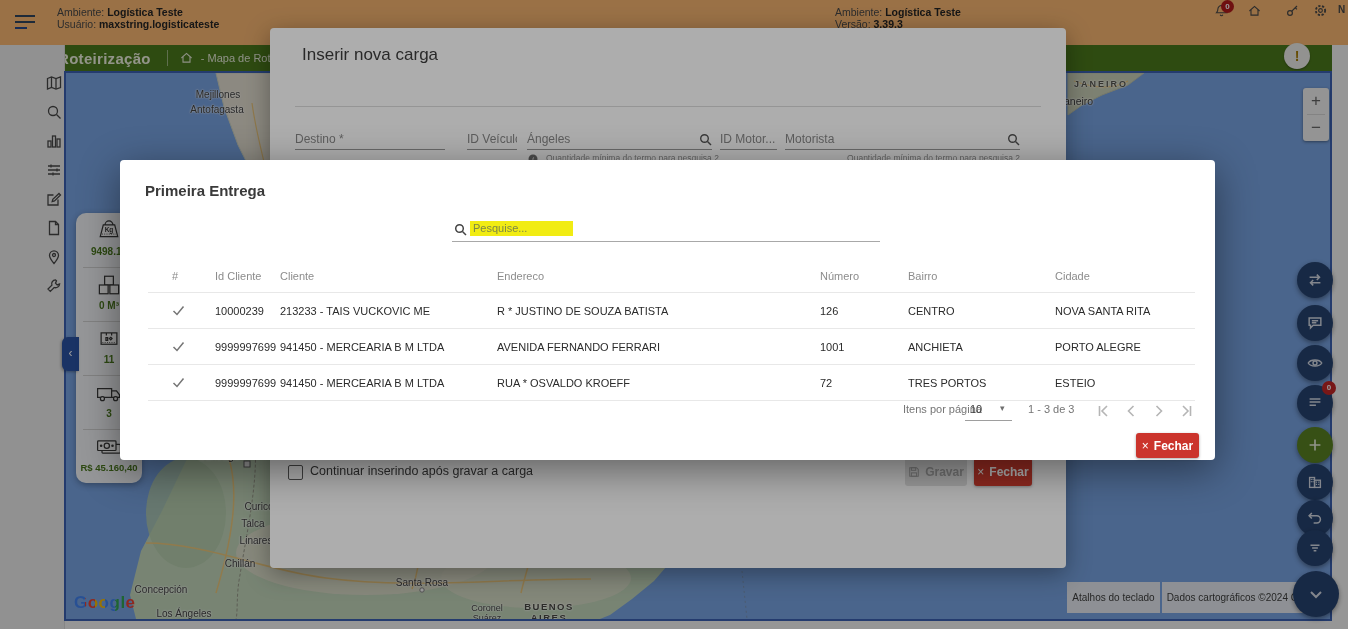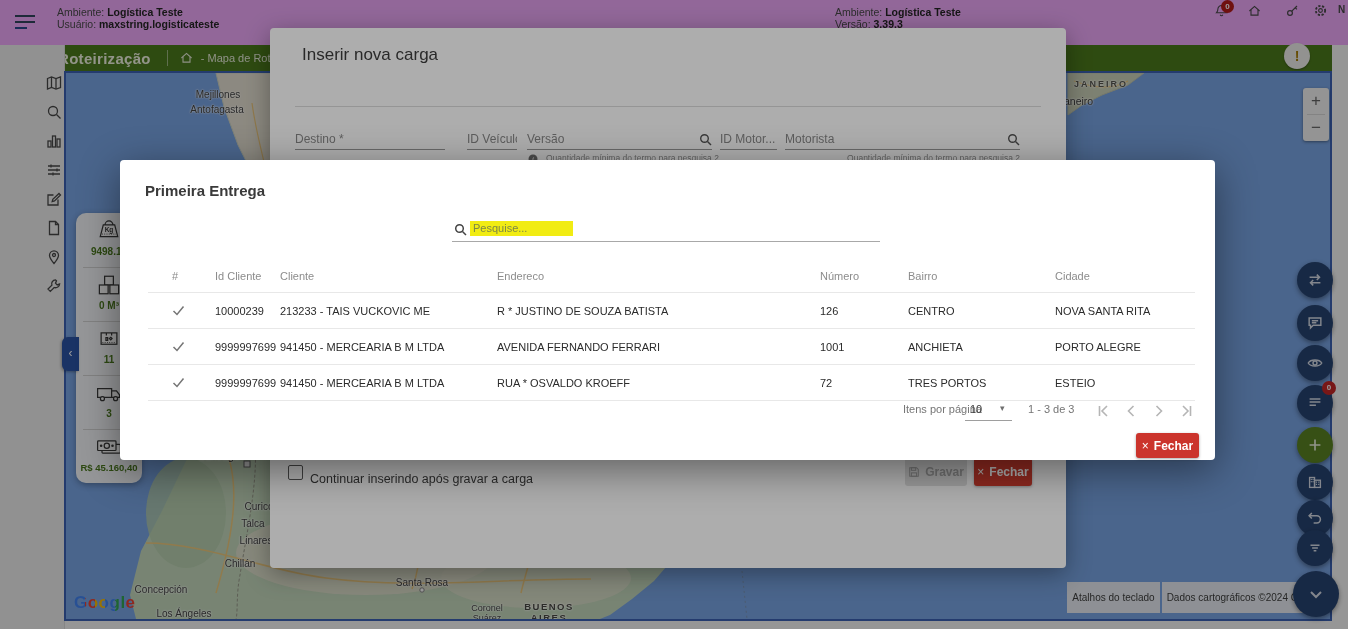--- a/index.html
+++ b/index.html
@@ -1,20 +1,20 @@
 <!DOCTYPE html>
 <html><head>
 <meta charset="utf-8">
 <style>
   html,body{margin:0;padding:0;background:#f2f2f2;font-family:"Liberation Sans",sans-serif;}
   #app{position:relative;width:1348px;height:629px;overflow:hidden;background:#f7f7f7;}
   .abs{position:absolute;}
   svg{display:block;}
   
-  #topbar{left:0;top:0;width:1348px;height:45px;background:#f0abfc;}
+  #topbar{left:0;top:0;width:1348px;height:45px;background:#fdba74;}
   .envline{font-size:10.5px;color:#4a4a4a;line-height:12px;}
   .envline b{color:#262626;}
   
   #appbar{left:40px;top:45px;width:1292px;height:26px;background:#4d7c1d;display:flex;align-items:center;}
   #appbar-title{font-size:15px;font-weight:bold;color:#f1f4e3;margin-left:18px;letter-spacing:.3px;}
   .ab-div{width:1px;height:16px;background:rgba(255,255,255,.45);margin:0 12px 0 16px;}
   #breadcrumb{font-size:11px;color:#e9eedb;margin-left:8px;white-space:nowrap;}
   #alert-btn{position:absolute;right:22px;top:-2px;width:26px;height:26px;border-radius:50%;background:#f0f0ec;color:#a97f07;font-weight:bold;font-size:14px;text-align:center;line-height:26px;box-shadow:0 1px 2px rgba(0,0,0,.3);}
   
   #sidebar{left:0;top:45px;width:64px;height:584px;background:#efefef;border-right:1px solid #ddd;}
@@ -51,21 +51,21 @@
   .m1tab{font-size:12px;padding-bottom:5px;}
   .m1tab.active{color:#3a3a3a;border-bottom:3px solid #2f4496;}
   .m1tab.idle{color:#6f6f6f;}
   #m1-divider{left:25px;right:25px;top:78px;height:1px;background:#dcdcdc;}
   .fld{position:absolute;top:104px;}
   .fld .lab{font-size:12px;color:#8a8a8a;white-space:nowrap;overflow:hidden;}
   .fld .ul{position:absolute;top:17px;left:0;right:0;height:1px;background:#9a9a9a;}
   .fld .fsearch{position:absolute;right:0;top:1px;}
   .helper{position:absolute;top:125px;font-size:8.5px;color:#8f8f8f;}
   #m1-check{left:18px;top:437px;width:13px;height:13px;border:1.5px solid #5c5c5c;border-radius:2px;background:#fff;}
-  #m1-checklabel{left:40px;top:436px;font-size:12.5px;color:#3f3f3f;margin-top:8px;}
+  #m1-checklabel{left:40px;top:436px;font-size:12.5px;color:#3f3f3f;}
   .btn{position:absolute;top:430px;height:28px;border-radius:3px;font-size:12px;font-weight:bold;display:flex;align-items:center;justify-content:center;gap:5px;}
   #btn-gravar{left:635px;width:62px;background:#e3e3e3;color:#a5a5a5;}
   #btn-fechar1{left:704px;width:58px;background:#cf3c2e;color:#fff;box-shadow:0 1px 3px rgba(0,0,0,.3);}
   #modal2{left:120px;top:160px;width:1095px;height:300px;background:#fff;border-radius:4px;box-shadow:0 10px 40px rgba(0,0,0,.45);z-index:30;}
   #m2-title{left:25px;top:22px;font-size:15px;font-weight:bold;color:#3a3a3a;}
   #m2-search-ic{left:334px;top:63px;}
   #m2-search-text{left:350px;top:62px;font-size:11px;color:#7d8746;}
   .hl{background:#f1ec13;padding:1px 46px 2px 3px;}
   #m2-search-ul{left:332px;top:81px;width:428px;height:1px;background:#a8a8a8;}
   #m2-table{left:28px;top:100px;width:1047px;}
@@ -382,21 +382,21 @@
 
     <div class="fld" style="left:25px;width:150px;">
       <div class="lab">Destino *</div>
         <div class="ul"></div>
     </div>
     <div class="fld" style="left:197px;width:50px;">
       <div class="lab">ID Veículo</div>
         <div class="ul"></div>
     </div>
     <div class="fld" style="left:257px;width:185px;">
-      <div class="lab">Versão</div>
+      <div class="lab">Ángeles</div>
         <div class="ul"></div>
       <span class="fsearch">
           <svg width="13" height="13" viewBox="0 0 13 13" fill="none" stroke="#555" stroke-width="1.4">
             <circle cx="5.5" cy="5.5" r="3.8"></circle>
             <path d="M8.5 8.5 12 12"></path>
           </svg>
         </span>
     </div>
     <div class="fld" style="left:450px;width:57px;">
       <div class="lab">ID Motor...</div>

